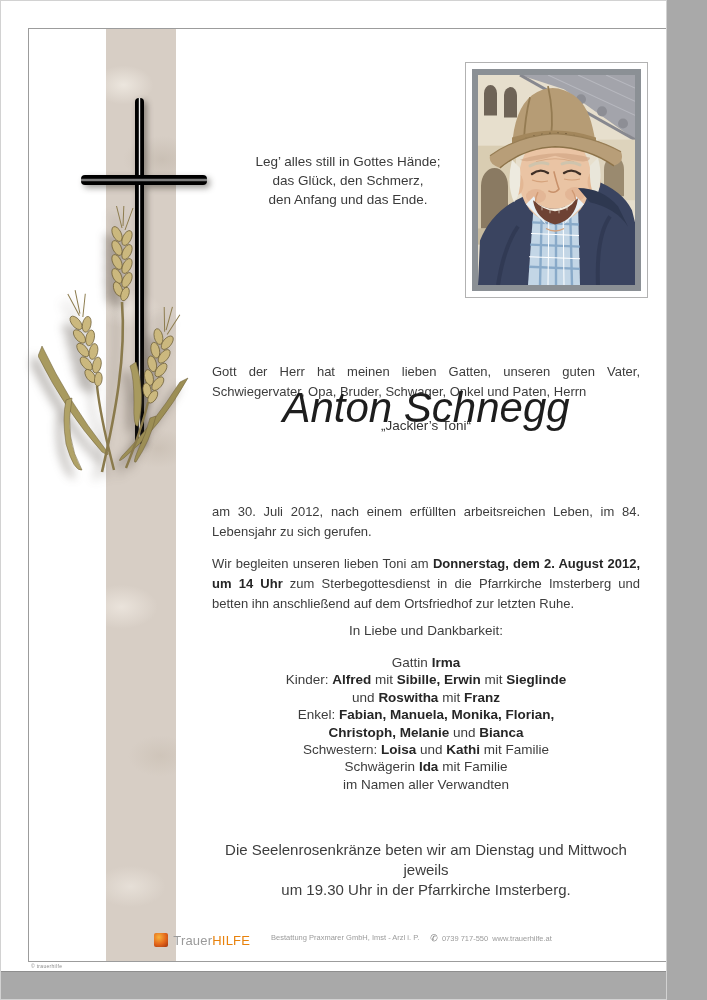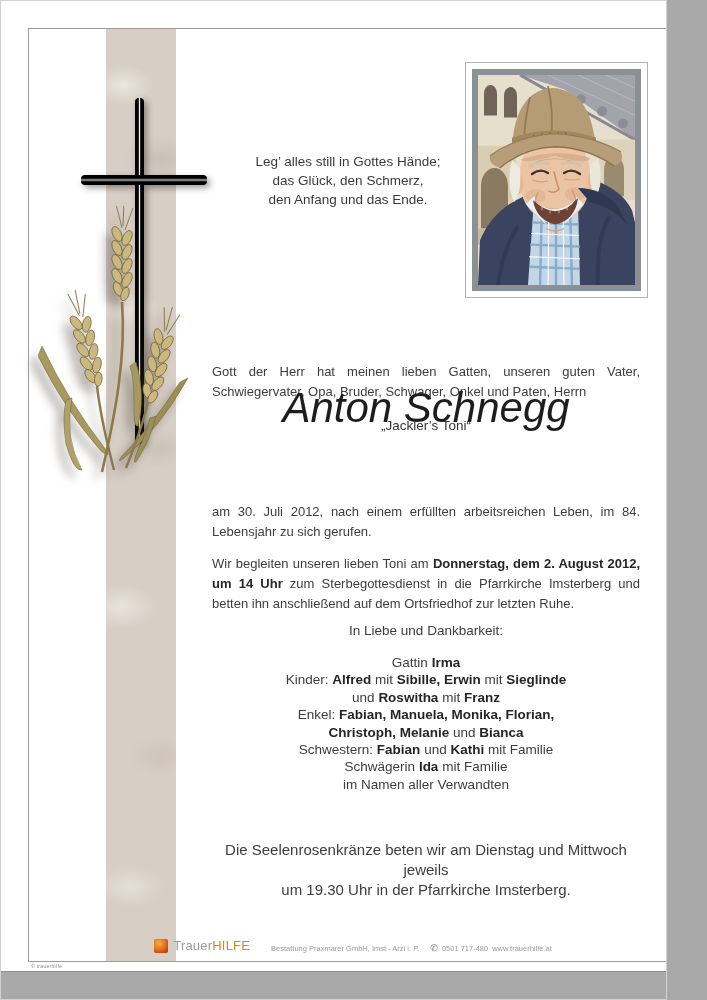--- a/index.html
+++ b/index.html
@@ -60,21 +60,21 @@
   .nickname{position:absolute; left:212px; width:428px; top:418px; font-size:13.5px; text-align:center; color:#333;}
   .death{top:466px;}
   .funeral{top:518px;}
   .dateline{top:585px; font-size:13.5px;}
   .closing{top:621px; font-size:13.5px;}
   .family{top:654px; font-size:13.5px; line-height:17.4px;}
   .rosary{top:840px; font-size:15px; line-height:20px;}
 
   
   .footer{position:absolute; left:28px; top:933px; width:650px; height:20px;
-          display:flex; align-items:flex-end; justify-content:center; gap:5px;}
+          display:flex; align-items:flex-start; justify-content:center; gap:5px;}
   .logo{width:14px; height:14px; border-radius:2px; flex:0 0 auto;
         background:radial-gradient(circle at 35% 30%, #f8b33c 0%, #e2641a 55%, #9e3310 100%);}
   .brand{font-size:13px; letter-spacing:0.2px; white-space:nowrap;}
   .brand-gray{color:#9a9a9a;}
   .brand-orange{color:#e8820c;}
   .company{font-size:7.5px; color:#9b9b9b; margin-left:16px; white-space:nowrap;}
   .contact{font-size:7.5px; color:#9b9b9b; display:flex; align-items:center; gap:4px; margin-left:6px; white-space:nowrap;}
   .phone-glyph{font-size:9px; color:#777;}
   .website{color:#9b9b9b; text-decoration:none;}
   .copyright{position:absolute; left:31px; top:963px; font-size:5px; line-height:6px; color:#8a8a8a; letter-spacing:0.3px;}
@@ -222,39 +222,39 @@
 
 
   <div class="txt center closing">In Liebe und Dankbarkeit:</div>
 
   <div class="txt center family">
       <div class="line"><span>Gattin </span><span class="b">Irma</span></div>
       <div class="line"><span>Kinder: </span><span class="b">Alfred</span><span> mit </span><span class="b">Sibille, Erwin</span><span> mit </span><span class="b">Sieglinde</span></div>
       <div class="line"><span>und </span><span class="b">Roswitha</span><span> mit </span><span class="b">Franz</span></div>
       <div class="line"><span>Enkel: </span><span class="b">Fabian, Manuela, Monika, Florian,</span></div>
       <div class="line"><span class="b">Christoph, Melanie</span><span> und </span><span class="b">Bianca</span></div>
-      <div class="line"><span>Schwestern: </span><span class="b">Fabian</span><span> und </span><span class="b">Kathi</span><span> mit Familie</span></div>
+      <div class="line"><span>Schwestern: </span><span class="b">Loisa</span><span> und </span><span class="b">Kathi</span><span> mit Familie</span></div>
       <div class="line"><span>Schwägerin </span><span class="b">Ida</span><span> mit Familie</span></div>
       <div class="line"><span>im Namen aller Verwandten</span></div>
     </div>
 
   <div class="txt center rosary">
       <div class="line">Die Seelenrosenkränze beten wir am Dienstag und Mittwoch jeweils</div>
       <div class="line">um 19.30 Uhr in der Pfarrkirche Imsterberg.</div>
     </div>
 
   <div class="frame"></div>
 
   <div class="footer">
     <span class="logo"></span>
     <span class="brand"><span class="brand-gray">Trauer</span><span class="brand-orange">HILFE</span></span>
     <span class="company">Bestattung Praxmarer GmbH, Imst - Arzl i. P.</span>
     <span class="contact">
       <span class="phone-glyph">✆</span>
-      <span>0501 717-480</span>
+      <span>0739 717-550</span>
       <span class="website">www.trauerhilfe.at</span>
     </span>
   </div>
 
   <div class="copyright">© trauerhilfe</div>
 
   <div class="scan-shadow"></div>
   <div class="sheet-edge"></div>
 </div>
 

